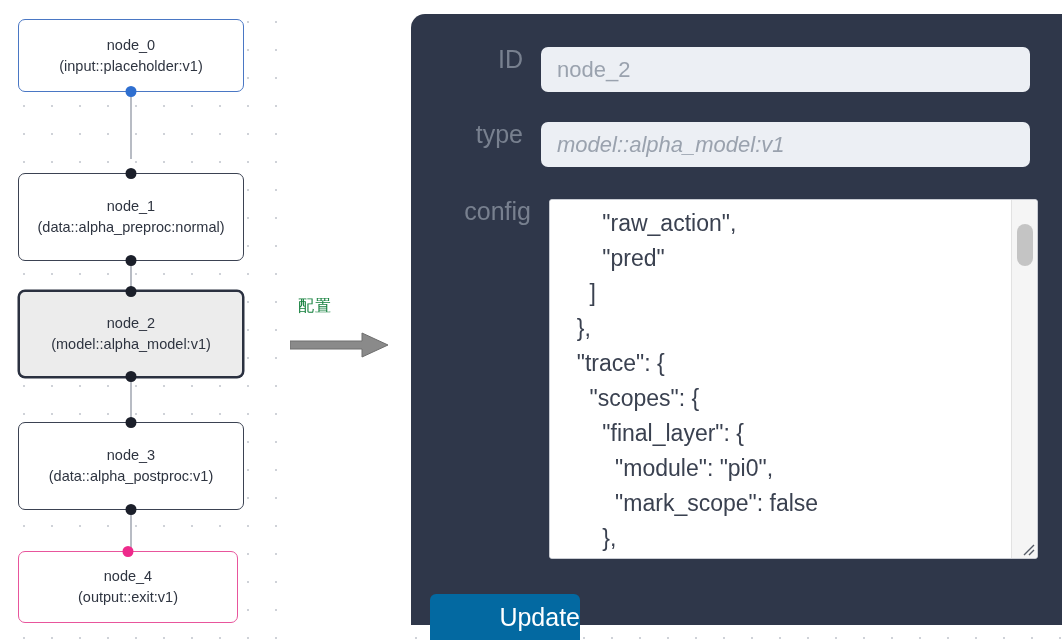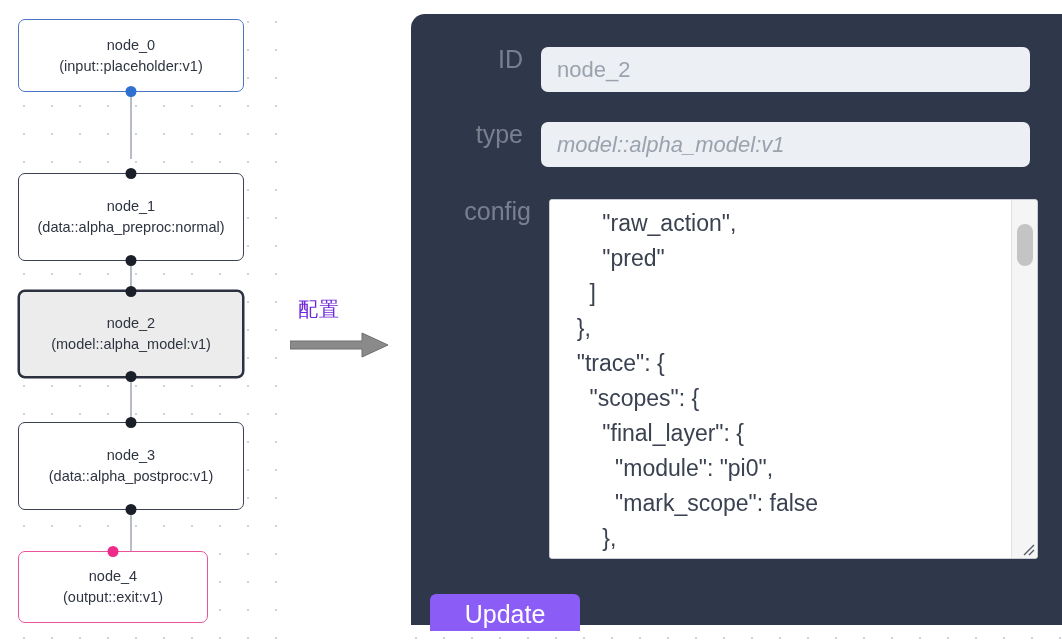--- a/index.html
+++ b/index.html
@@ -101,22 +101,22 @@
     position: absolute;
     left: 290px;
     top: 296px;
     width: 100px;
     height: 62px;
   }
   .arrow-caption {
     position: absolute;
     top: 0;
     left: 8px;
-    font-size: 20px;
-    color: #6d28d9;
+    font-size: 16px;
+    color: #15803d;
     font-family: "DejaVu Sans", sans-serif;
     letter-spacing: 1px;
   }
   .arrow-shape {
     position: absolute;
     top: 36px;
     left: 0;
   }
 
   
@@ -217,29 +217,29 @@
     width: 16px;
     height: 16px;
   }
 
   
   .update-btn {
     position: absolute;
     left: 19px;
     top: 580px;
     width: 150px;
-    height: 37px;
-    background: #8b5cf6;
+    height: 46px;
+    background: #0369a1;
     border: none;
     border-radius: 6px 6px 0 0;
     color: #ffffff;
     font-size: 25px;
     font-family: "Liberation Sans", sans-serif;
     cursor: pointer;
-    text-align: center;
+    text-align: right;
     line-height: 40px;
   }
 </style>
 </head>
 <body>
 
 <div id="app">
 
   <div class="dot-canvas"></div>
   <div class="dot-canvas-right"></div>
@@ -269,21 +269,21 @@
     <span class="handle bottom"></span>
   </div>
 
   <div class="node" style="left:18px;top:422px;width:226px;height:88px;">
     <span class="node-label">node_3
 (data::alpha_postproc:v1)</span>
     <span class="handle top"></span>
     <span class="handle bottom"></span>
   </div>
 
-  <div class="node is-output" style="left:18px;top:551px;width:190px;height:72px;">
+  <div class="node is-output" style="left:18px;top:551px;width:220px;height:72px;">
     <span class="node-label">node_4
 (output::exit:v1)</span>
     <span class="handle top pink"></span>
   </div>
 
   <div class="arrow-group">
     <div class="arrow-caption">配置</div>
     <svg class="arrow-shape" width="100" height="26" viewBox="0 0 100 26">
       <path d="M0 9 L72 9 L72 1 L98 13 L72 25 L72 17 L0 17 Z" fill="#8a8a8a" stroke="#6e6e6e" stroke-width="1"></path>
     </svg>

